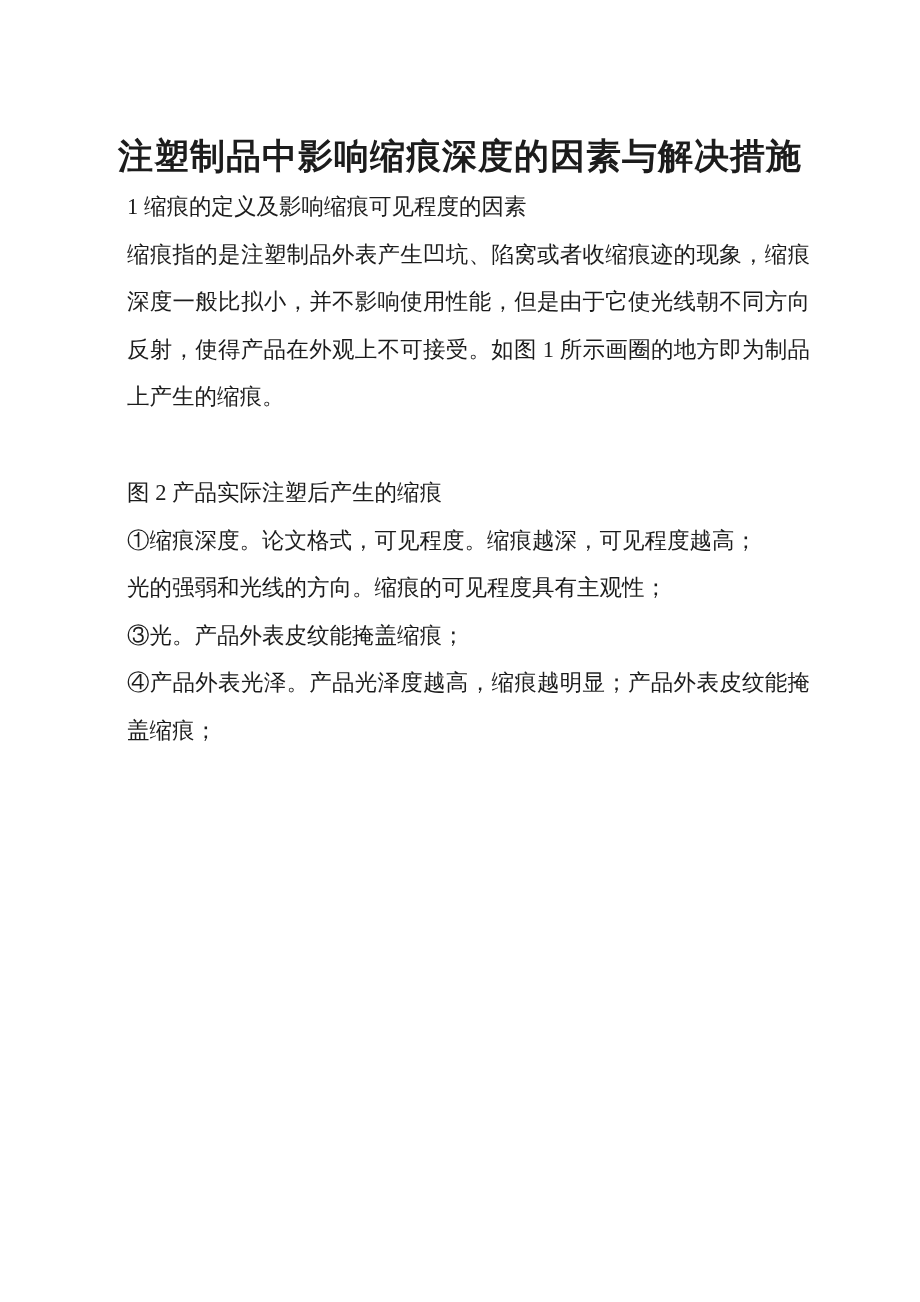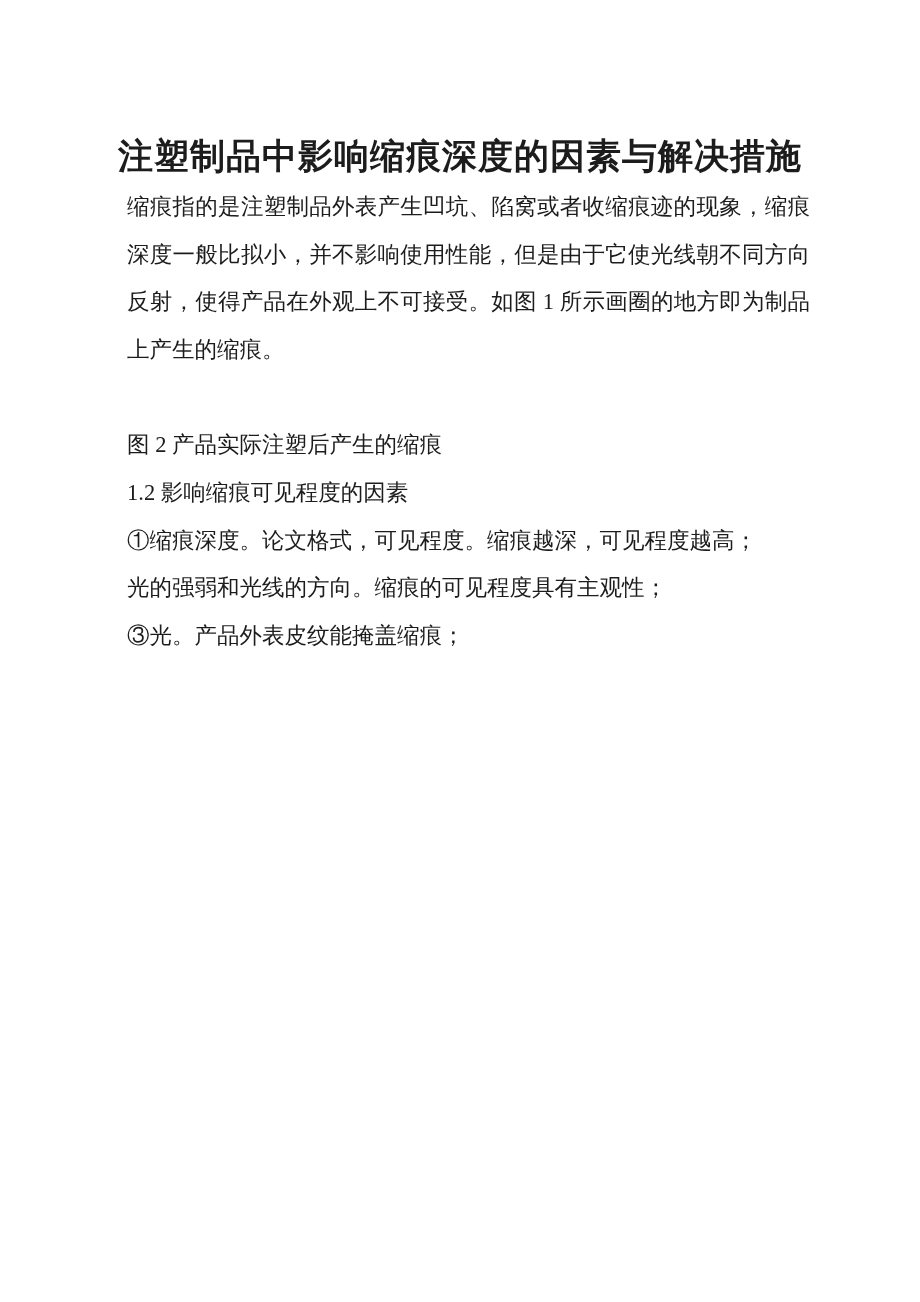--- a/index.html
+++ b/index.html
@@ -46,32 +46,33 @@
 </head>
 <body>
 
 <div class="page">
 
   <h1 class="doc-title">注塑制品中影响缩痕深度的因素与解决措施</h1>
 
   <div class="content">
 
 
+    <p>1 缩痕的定义及影响缩痕可见程度的因素</p>
 
 
     <p>缩痕指的是注塑制品外表产生凹坑、陷窝或者收缩痕迹的现象，缩痕深度一般比拟小，并不影响使用性能，但是由于它使光线朝不同方向反射，使得产品在外观上不可接受。如图 1 所示画圈的地方即为制品上产生的缩痕。</p>
 
     <div class="spacer-line"></div>
 
     <p>图 2 产品实际注塑后产生的缩痕</p>
 
-    <p>1.2 影响缩痕可见程度的因素</p>
 
     <p>①缩痕深度。论文格式，可见程度。缩痕越深，可见程度越高；</p>
 
     <p>光的强弱和光线的方向。缩痕的可见程度具有主观性；</p>
 
     <p>③光。产品外表皮纹能掩盖缩痕；</p>
 
+    <p>④产品外表光泽。产品光泽度越高，缩痕越明显；产品外表皮纹能掩盖缩痕；</p>
 
 
   </div>
 </div>
 
 </body></html>

